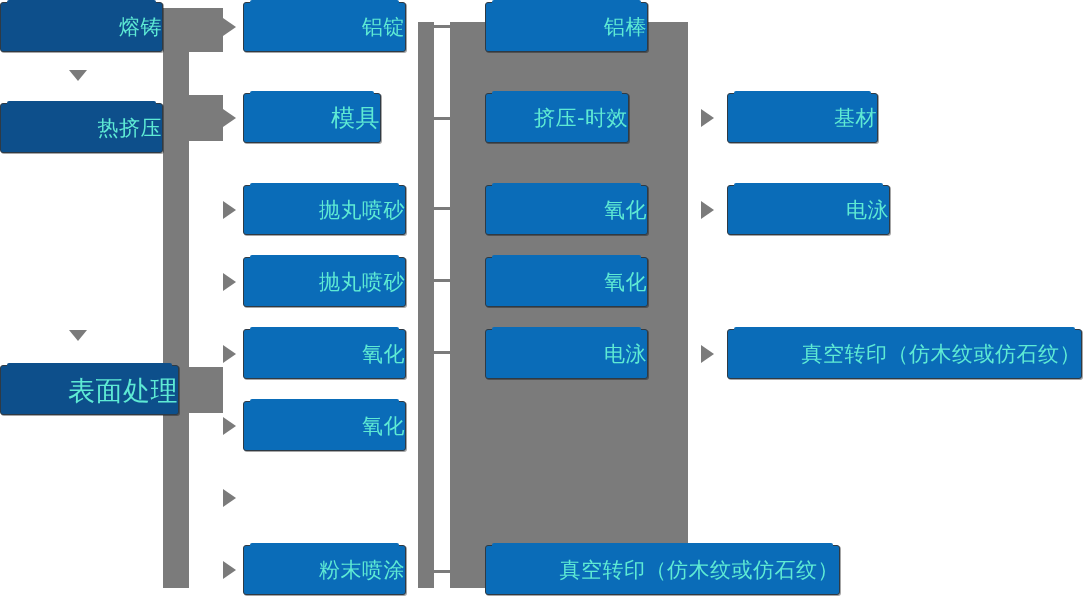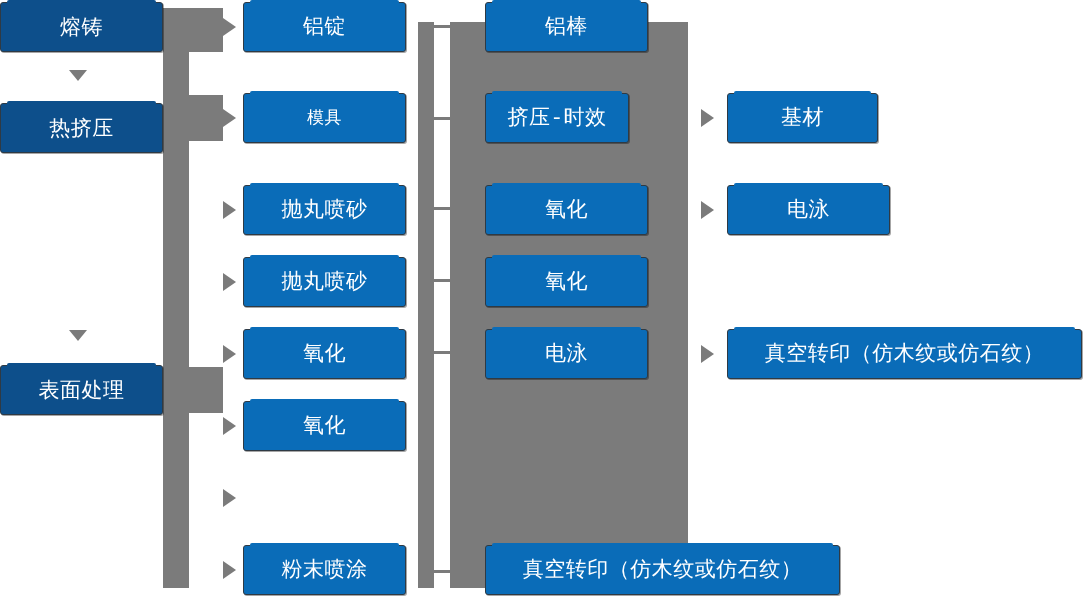--- a/index.html
+++ b/index.html
@@ -45,32 +45,32 @@
     background: #7b7b7b;
     height: 3px;
   }
 
   
   .node {
     position: absolute;
     box-sizing: border-box;
     display: flex;
     align-items: center;
-    justify-content: center;
-    color: #ffffff;
+    justify-content: flex-end;
+    color: #5eead4;
     border: 1px solid #2f3a44;
     border-radius: 3px;
     box-shadow: 1px 1px 0 rgba(0,0,0,0.35);
     letter-spacing: 0.5px;
     line-height: 1;
     white-space: nowrap;
     font-weight: 400;
   }
   .node.dark  { background: #0d4f8b; }
-  .node.light { background: #0a6cb8; font-family: Liberation Mono, monospace; }
+  .node.light { background: #0a6cb8; }
 
   .node .cap {
     position: absolute;
     left: 6px;
     right: 6px;
     top: -3px;
     height: 4px;
     background: #0a6cb8;
     border-radius: 2px 2px 0 0;
   }
@@ -122,31 +122,31 @@
   <div class="node dark" style="left:0px; top:2px; width:163px; height:50px; font-size:21px;">
     <span class="cap"></span>
     <span class="lbl">熔铸</span>
   </div>
 
   <div class="node dark" style="left:0px; top:103px; width:163px; height:50px; font-size:21px;">
     <span class="cap"></span>
     <span class="lbl">热挤压</span>
   </div>
 
-  <div class="node dark" style="left:0px; top:365px; width:163px; height:50px; font-size:21px;">
+  <div class="node dark" style="left:0px; top:365px; width:179px; height:50px; font-size:27px;">
     <span class="cap"></span>
     <span class="lbl">表面处理</span>
   </div>
 
   <div class="node light" style="left:243px; top:2px; width:163px; height:50px; font-size:21px;">
     <span class="cap"></span>
     <span class="lbl">铝锭</span>
   </div>
 
-  <div class="node light" style="left:243px; top:93px; width:163px; height:50px; font-size:17px;">
+  <div class="node light" style="left:243px; top:93px; width:138px; height:50px; font-size:24px;">
     <span class="cap"></span>
     <span class="lbl">模具</span>
   </div>
 
   <div class="node light" style="left:243px; top:185px; width:163px; height:50px; font-size:21px;">
     <span class="cap"></span>
     <span class="lbl">抛丸喷砂</span>
   </div>
 
   <div class="node light" style="left:243px; top:257px; width:163px; height:50px; font-size:21px;">

